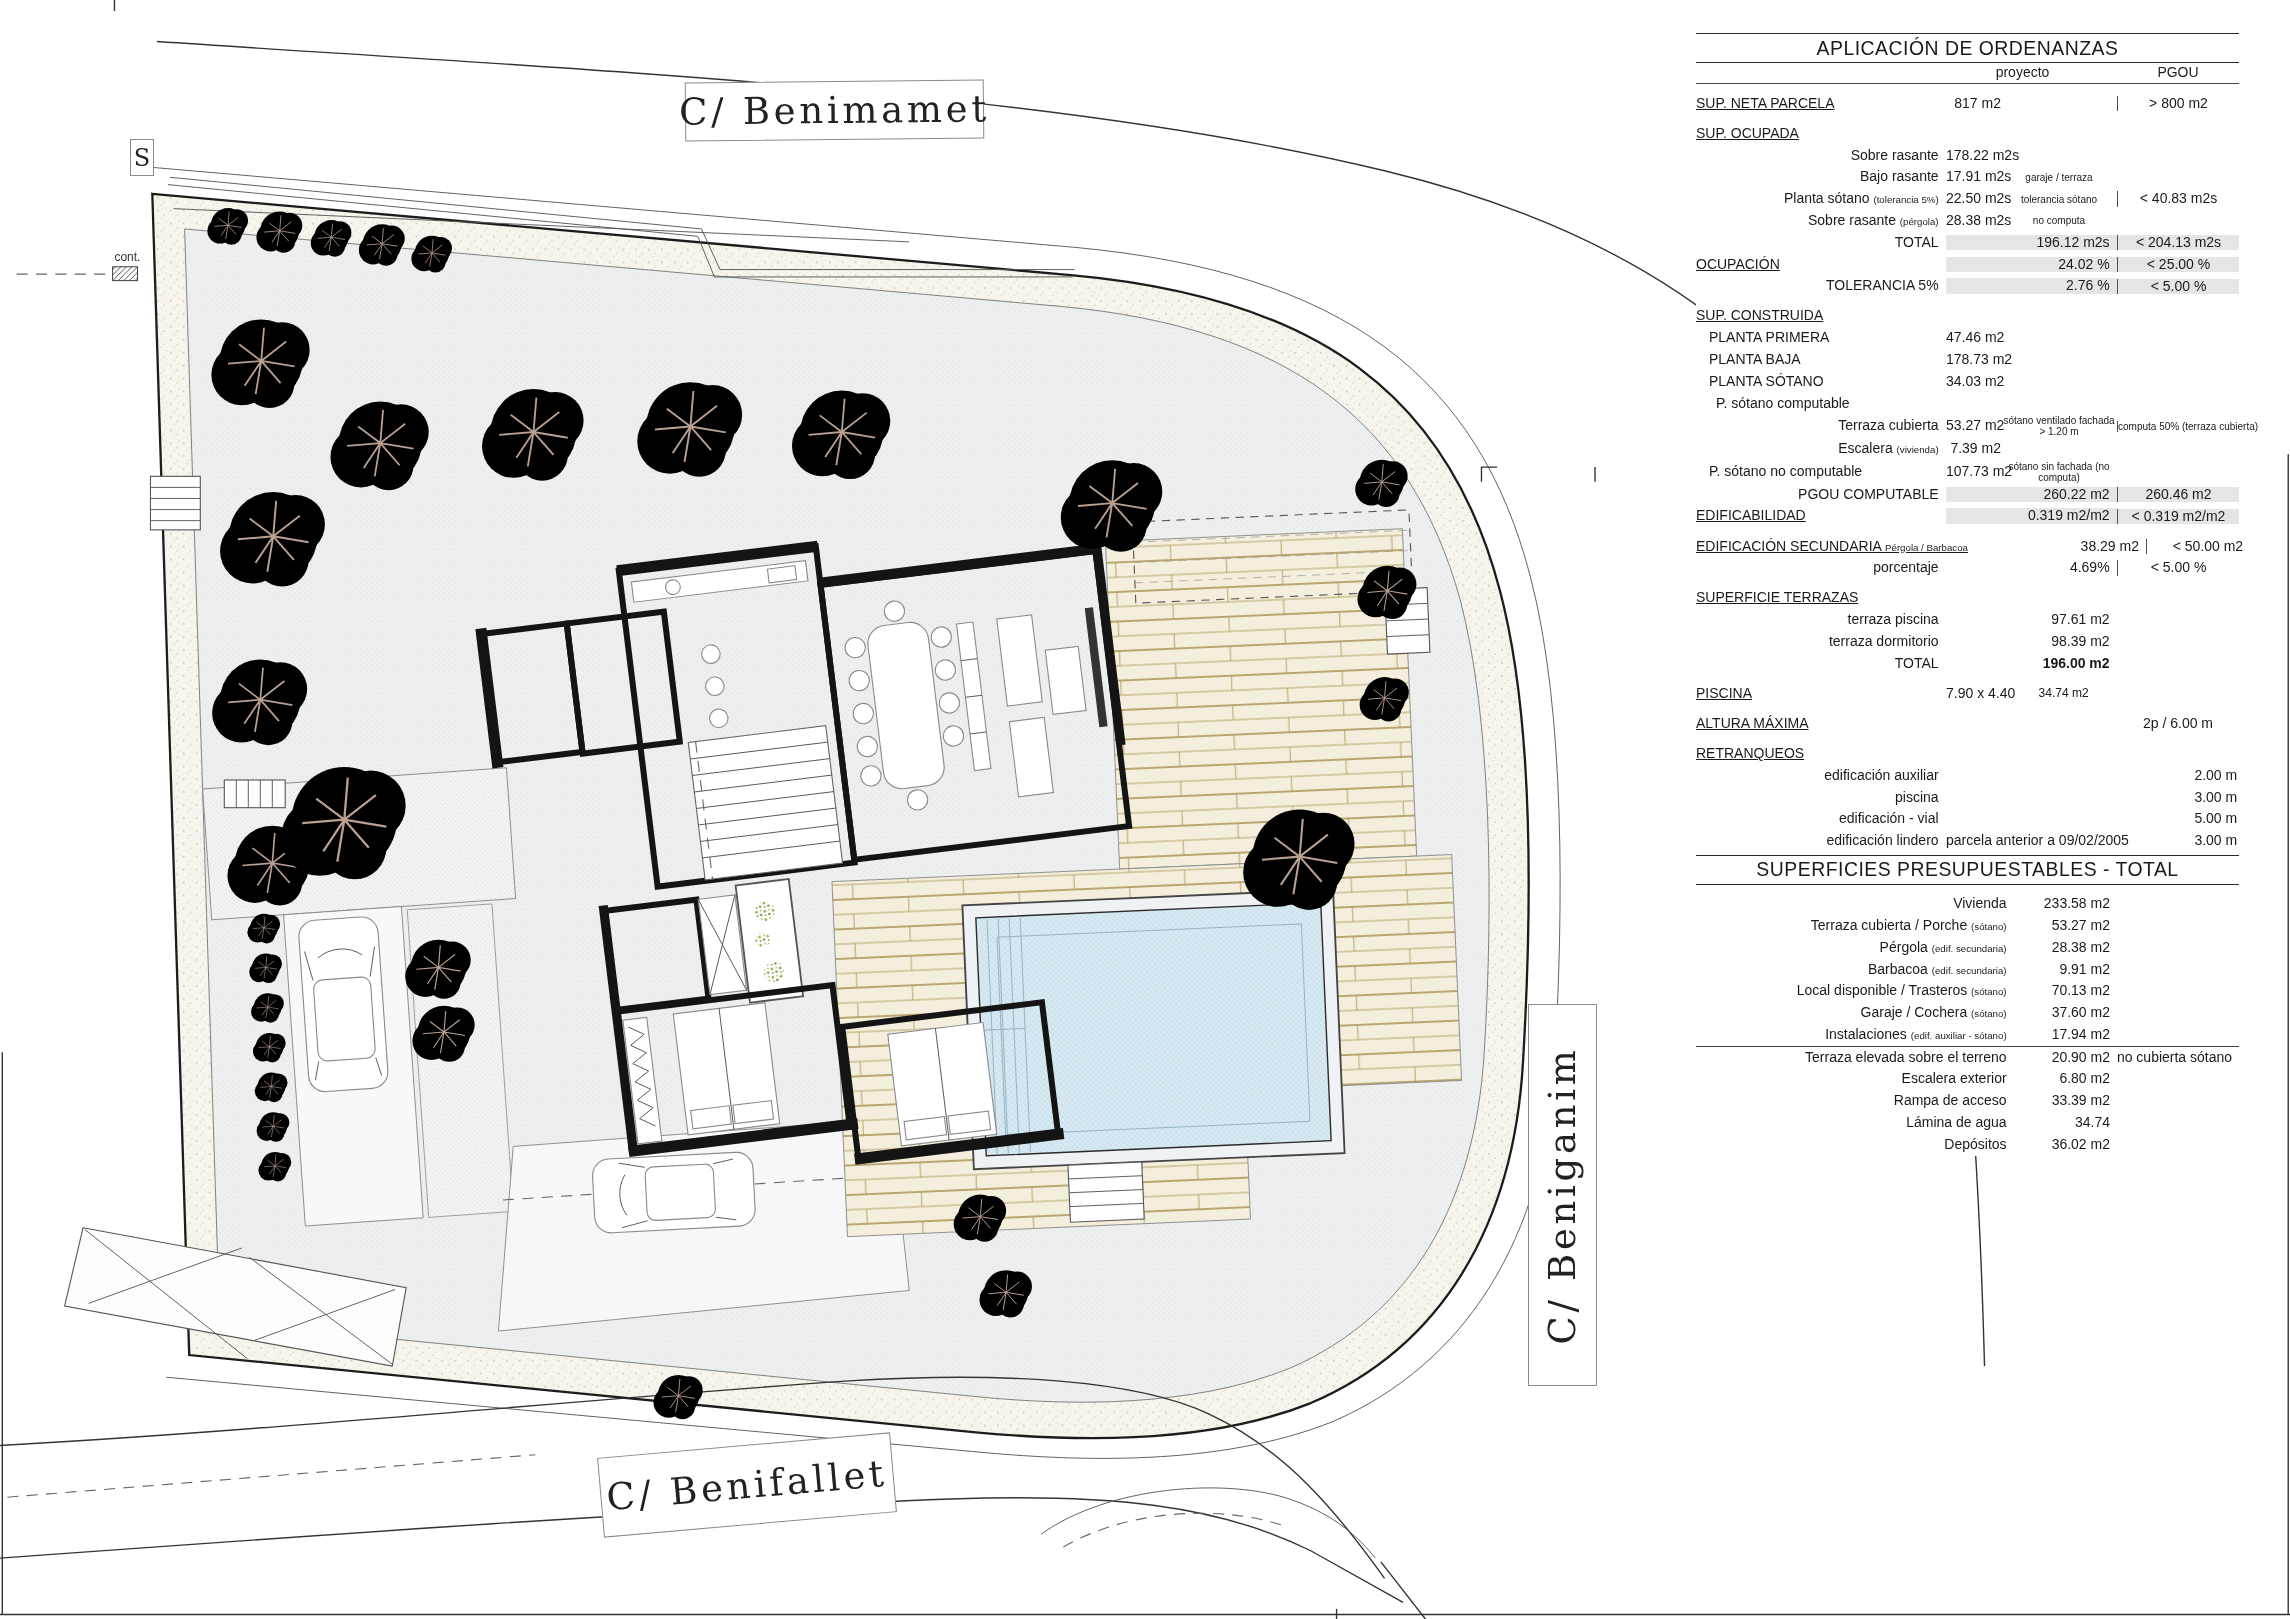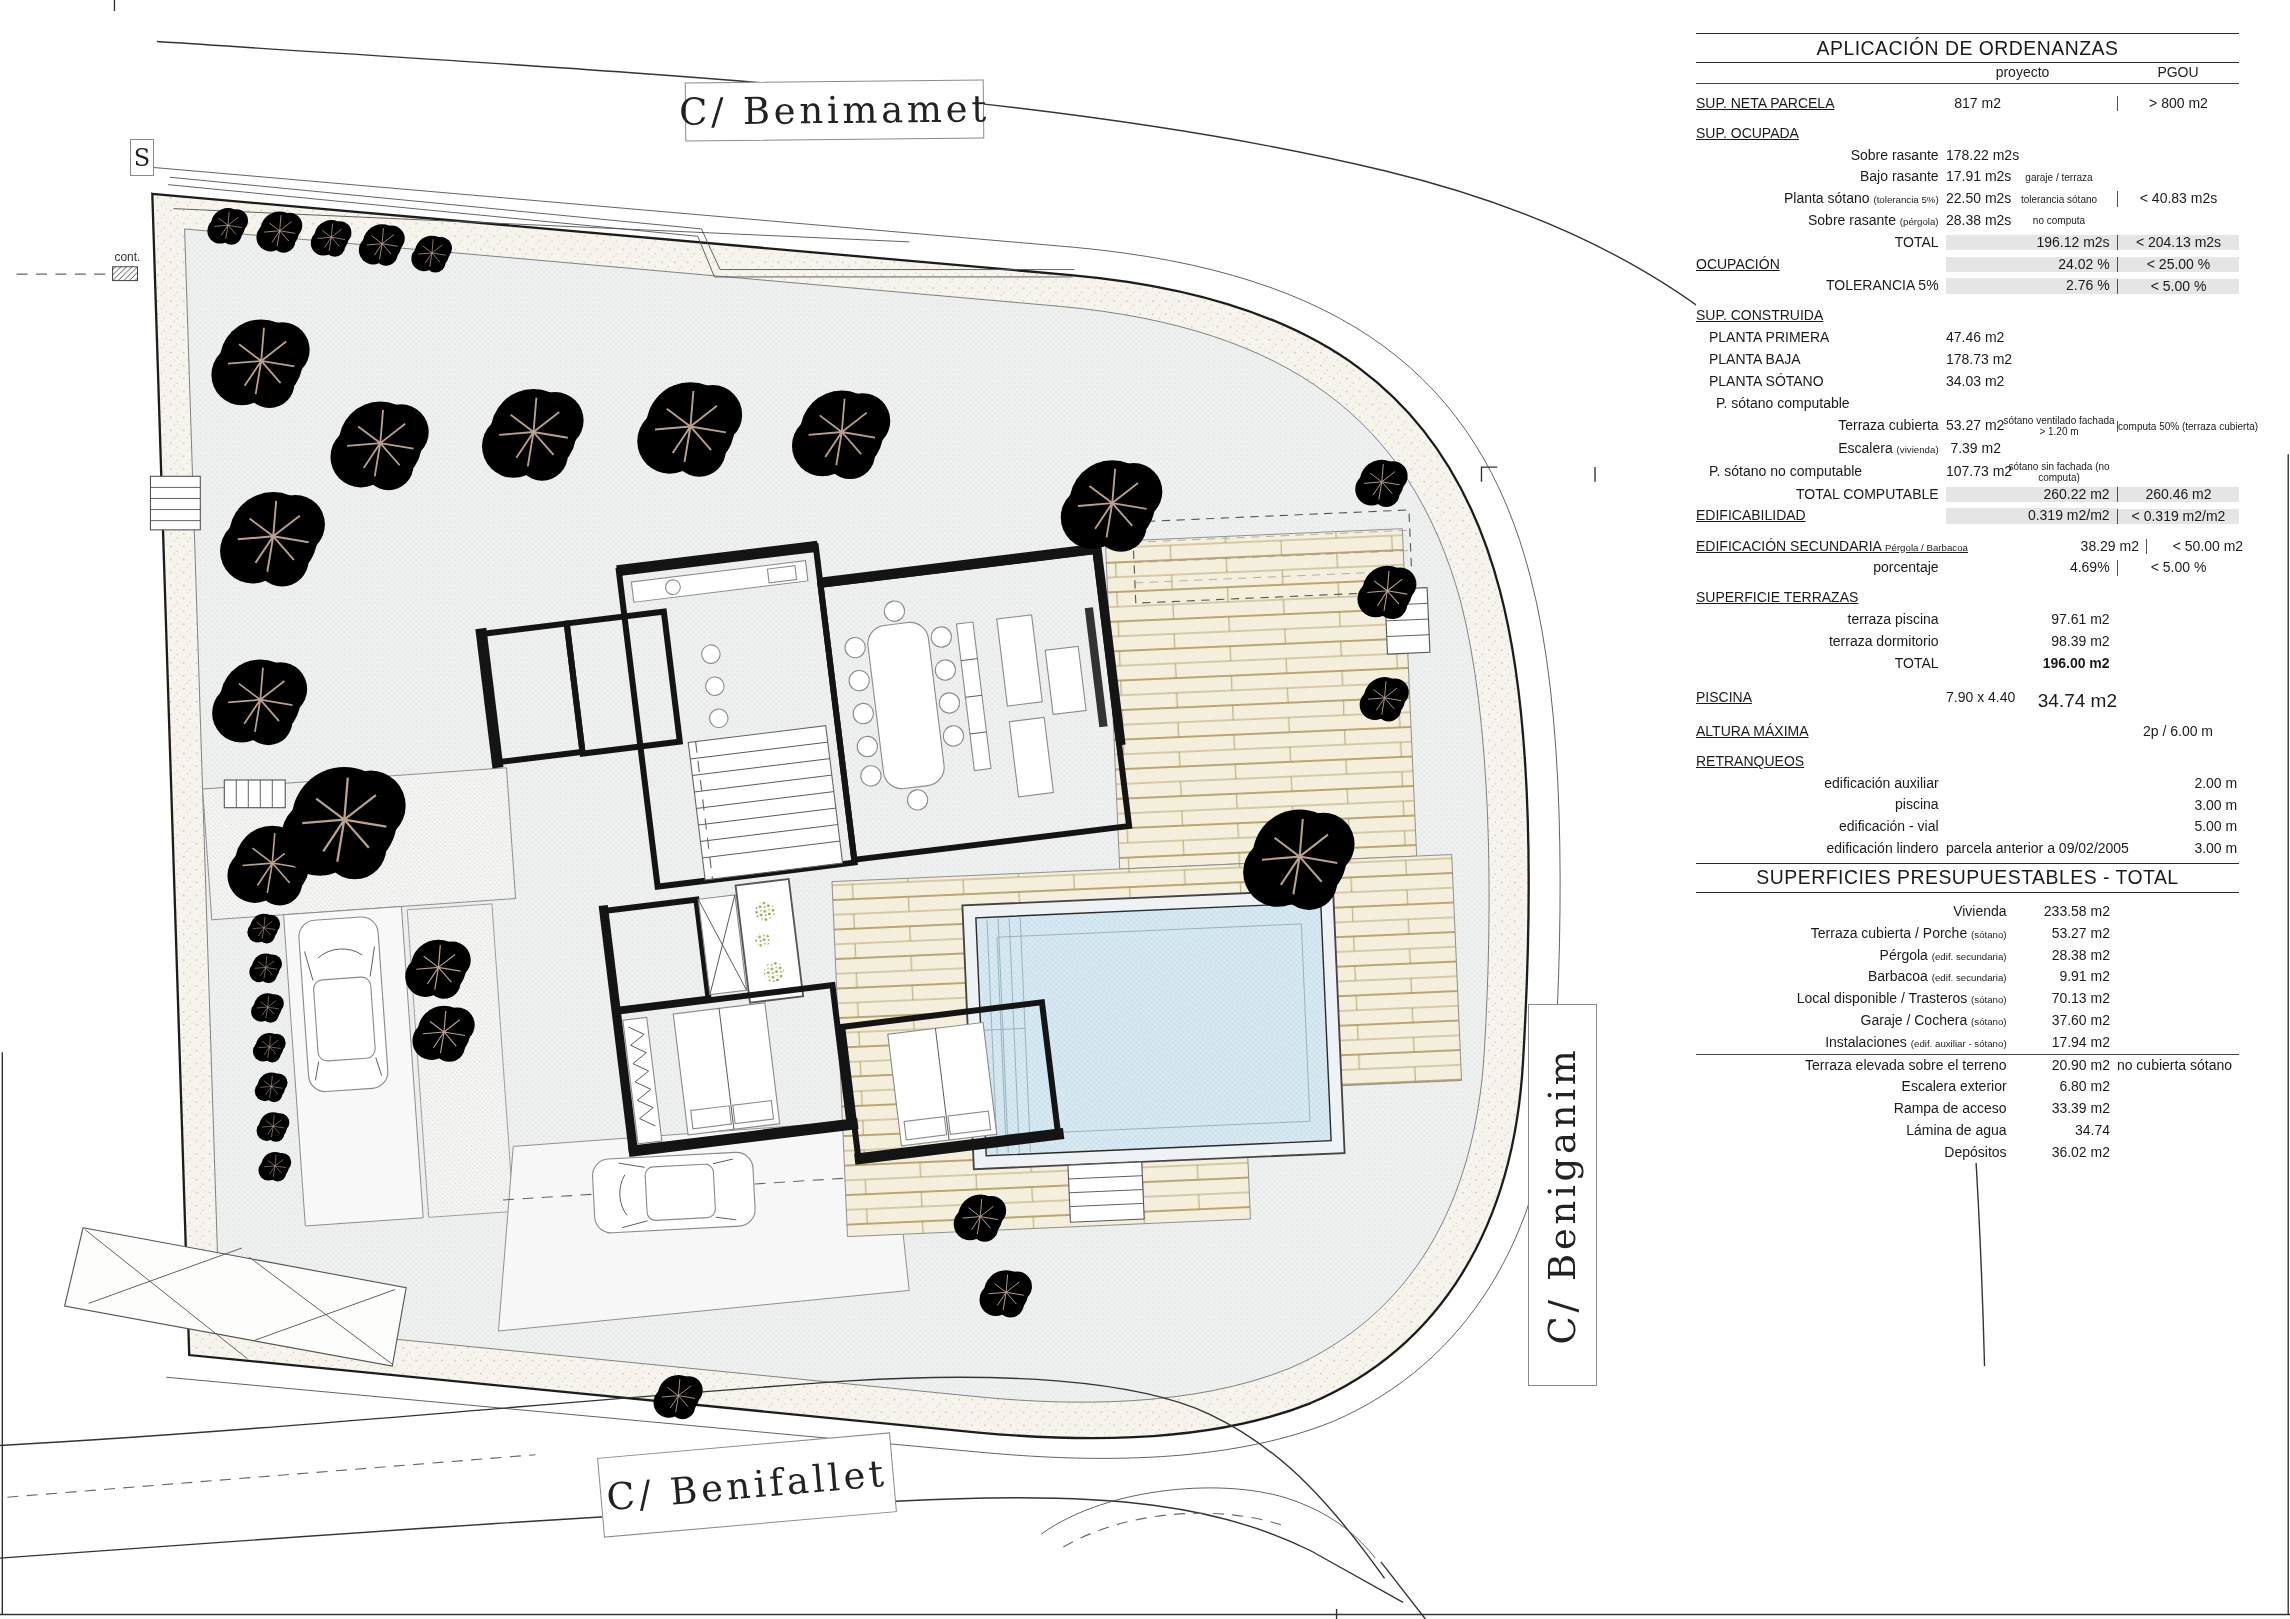--- a/index.html
+++ b/index.html
@@ -26,21 +26,21 @@
   .row{display:grid;grid-template-columns:1fr 55px 116px 122px;align-items:center;min-height:20px;padding:0.9px 0;}
   .prow{display:grid;grid-template-columns:1fr 96px 129px;align-items:center;min-height:20px;padding:0.9px 0;}
   .lab{white-space:nowrap;padding-right:7.4px;}
   .R{text-align:right;}
   .L{text-align:left;text-decoration:underline;}
   .L1{text-align:left;padding-left:13px;}
   .L2{text-align:left;padding-left:20px;}
   .sub{font-size:9.7px;letter-spacing:0;}
   .v{text-align:right;white-space:nowrap;}
   .n{text-align:center;font-size:10px;line-height:1.1;}
-  .nv{font-size:19px;text-align:right;padding-left:9.2px;margin-top:7px;}
+  .nv{font-size:12px;text-align:center;padding-left:9.2px;}
   .p{text-align:center;white-space:nowrap;font-size:14px;line-height:1.1;}
   .p.small{font-size:10px;}
   .p.r{text-align:right;padding-right:1.8px;}
   .vn{grid-column:2/4;text-align:right;white-space:nowrap;padding-right:7.4px;}
   .gray{background:#e5e5e5;}
   .divl{border-left:1.8px solid #4f4f4f;}
   .gap{margin-top:8.3px;}
   .bold{font-weight:bold;}
   .pv{text-align:right;white-space:nowrap;}
   .pn{font-size:14px;text-align:center;line-height:1.1;}
@@ -442,21 +442,21 @@
       <div class="n"></div>
       <div class="p divl"></div>
     </div>
   <div class="row">
       <div class="lab L1">P. sótano no computable</div>
       <div class="v">107.73 m2</div>
       <div class="n">sótano sin fachada (no computa)</div>
       <div class="p divl"></div>
     </div>
   <div class="row">
-      <div class="lab R">TOTAL COMPUTABLE</div>
+      <div class="lab R">PGOU COMPUTABLE</div>
       <div class="vn gray">260.22 m2</div>
       <div class="p gray divl">260.46 m2</div>
     </div>
   <div class="row">
       <div class="lab L">EDIFICABILIDAD</div>
       <div class="vn gray">0.319 m2/m2</div>
       <div class="p gray divl">&lt; 0.319 m2/m2</div>
     </div>
 
   <div class="row gap">

